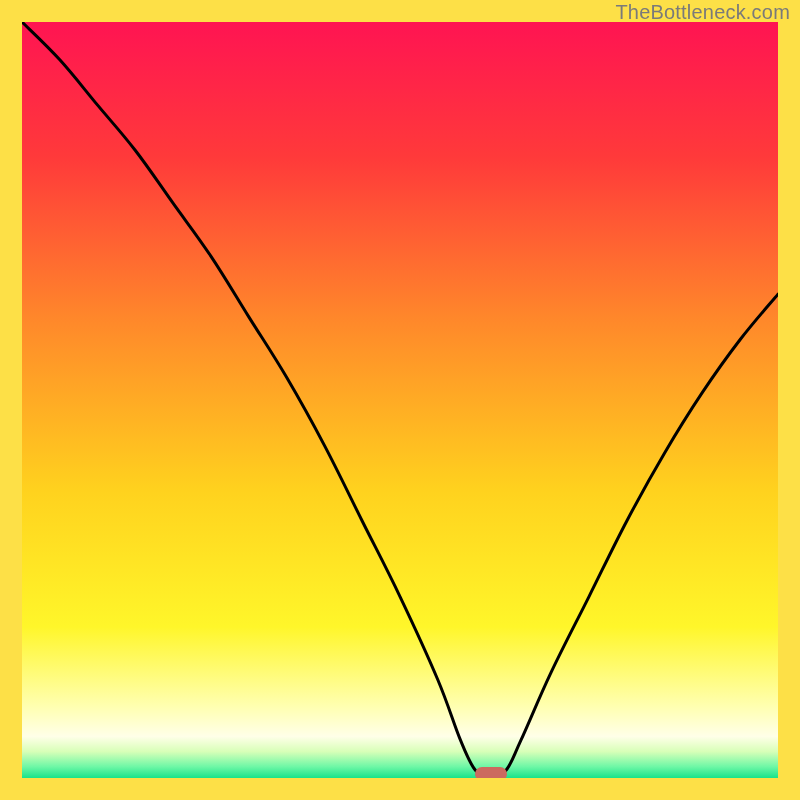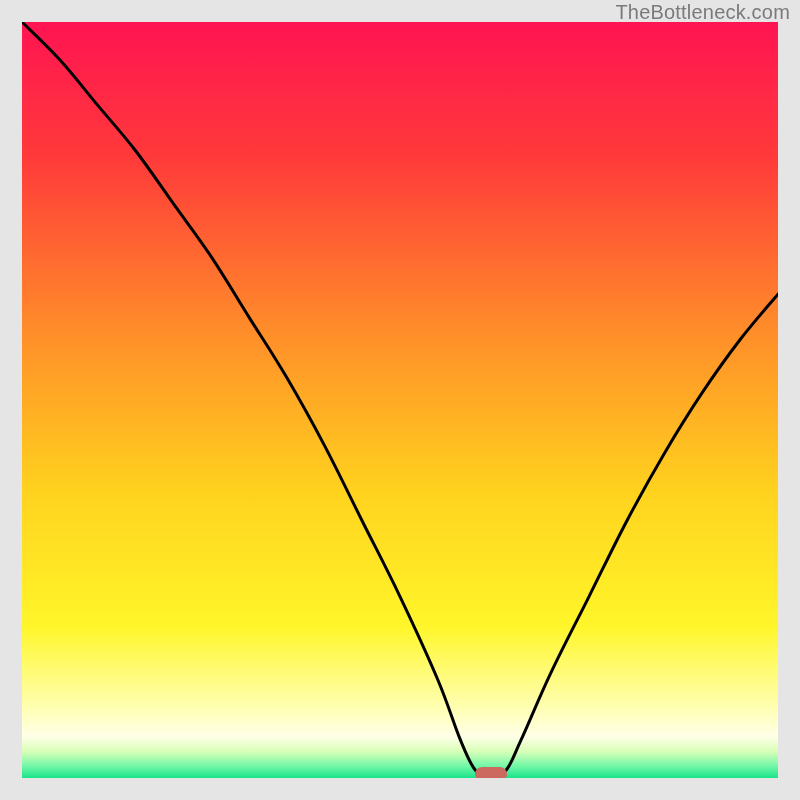--- a/index.html
+++ b/index.html
@@ -7,21 +7,21 @@
     padding: 0;
     width: 800px;
     height: 800px;
     background: #000;
     overflow: hidden;
   }
   .container {
     position: relative;
     width: 800px;
     height: 800px;
-    background: #e5e5e5;
+    background: #fde047;
   }
   .plot-area {
     position: absolute;
     left: 22px;
     top: 22px;
     width: 756px;
     height: 756px;
     overflow: hidden;
   }
   .gradient {

